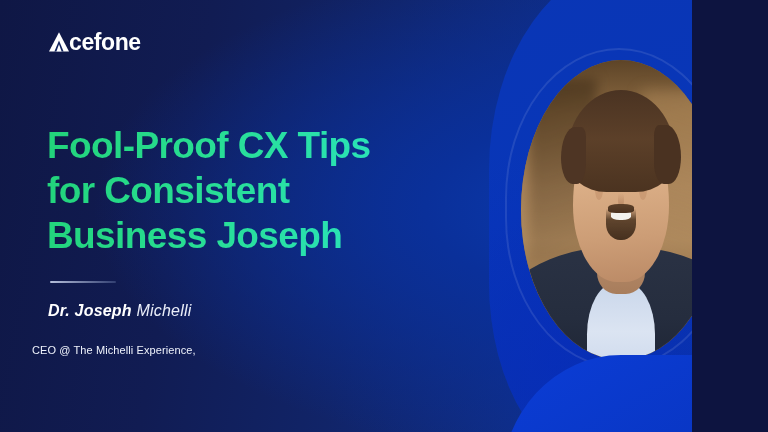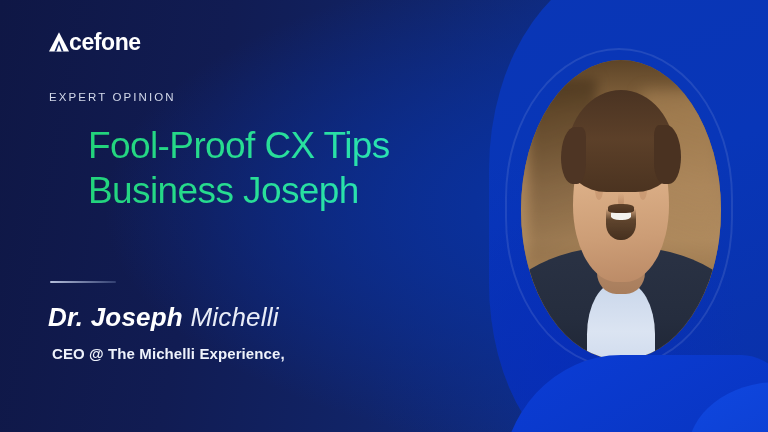--- a/index.html
+++ b/index.html
@@ -4,21 +4,21 @@
 <style>
   * { margin:0; padding:0; box-sizing:border-box; }
   html,body { width:768px; height:432px; overflow:hidden; }
   body {
     font-family:"Liberation Sans", sans-serif;
     background:#0d1440;
   }
 
   #stage {
     position:relative;
-    width:768px; height:432px;
+    width:692px; height:432px;
     overflow:hidden;
     background:
       radial-gradient(120% 95% at 88% 48%, #0b3bb0 0%, #0a309a 22%, rgba(14,35,118,0.0) 62%),
       linear-gradient(100deg, #0f1745 0%, #111c53 28%, #112468 52%, #0f2d86 76%, #0b3399 100%);
   }
 
   
   .panel-blue {
     position:absolute;
     left:489px; top:-40px;
@@ -174,46 +174,46 @@
 
   .eyebrow {
     position:absolute; left:49px; top:91px;
     font-size:11.5px; font-weight:400; letter-spacing:2.1px;
     color:#d3d9ea;
   }
 
   .headline {
     position:absolute; left:47px; top:124px;
     width:420px;
-    font-size:37px; line-height:1.21; font-weight:400;
+    font-size:37px; line-height:1.21; font-weight:700;
     letter-spacing:-0.6px;
     background:linear-gradient(100deg,#22d37a 0%,#28de94 38%,#2ae2b4 72%,#2fe6c8 100%);
     -webkit-background-clip:text; background-clip:text;
-    -webkit-text-fill-color:transparent; color:transparent;margin-left:41px;
+    -webkit-text-fill-color:transparent; color:transparent;
   }
   .headline .ln { display:block; white-space:nowrap; }
 
   .divider {
     position:absolute; left:50px; top:281px;
     width:66px; height:2px;
     background:linear-gradient(90deg,rgba(210,220,245,.85),rgba(150,170,215,.25));
     border-radius:2px;
   }
 
   .person-name {
     position:absolute; left:48px; top:302px;
-    font-size:26px; font-style:italic; color:#ffffff;
+    font-size:16px; font-style:italic; color:#ffffff;
     letter-spacing:0.2px; white-space:nowrap;
   }
   .person-name .n-first { font-weight:700; }
   .person-name .n-last { font-weight:400; color:#e9edf8; }
 
   .person-role {
-    position:absolute; left:52px; top:342px;
-    font-size:15px; line-height:1.62; font-weight:700;
+    position:absolute; left:32px; top:342px;
+    font-size:11px; line-height:1.62; font-weight:400;
     color:#eef2fb; letter-spacing:0.1px;
   }
   .person-role span { display:block; white-space:nowrap; }
 </style>
 </head>
 <body>
 
 <div id="stage">
 
   <div class="panel-blue"></div>
@@ -244,24 +244,24 @@
 
   <div class="logo">
     <svg class="logo-mark" viewBox="0 0 22 22">
       <path d="M11 1.2 L21 20.4 L1 20.4 Z" fill="#ffffff"></path>
       <path d="M11 9.5 L15.6 20.4 L6.4 20.4 Z" fill="#12235e"></path>
       <path d="M11 13.2 L13.6 20.4 L8.4 20.4 Z" fill="#ffffff"></path>
     </svg>
     <span class="logo-text">cefone</span>
   </div>
 
-  <div class="eyebrow">EXPERT OPINION</div>
 
   <div class="headline">
     <span class="ln">Fool-Proof CX Tips</span>
+    <span class="ln">for Consistent</span>
     <span class="ln">Business Joseph</span>
   </div>
 
   <div class="divider"></div>
 
   <div class="person-name">
     <span class="n-first">Dr. Joseph</span>
     <span class="n-last">Michelli</span>
   </div>
 

